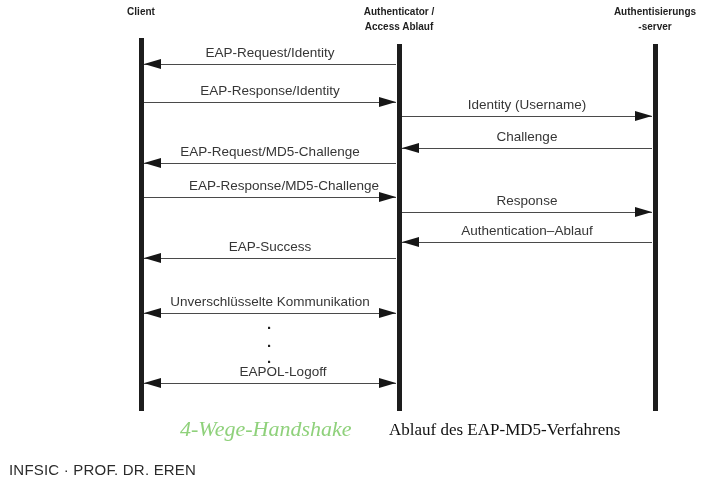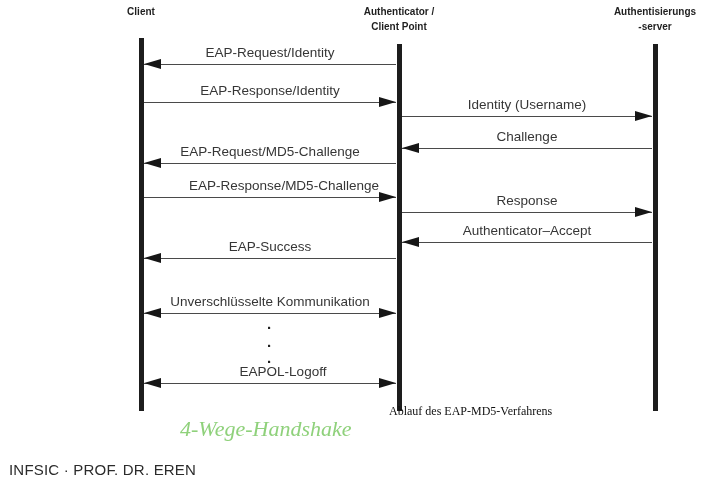--- a/index.html
+++ b/index.html
@@ -64,23 +64,23 @@
     font-family: "Liberation Serif", serif;
     font-style: italic;
     font-size: 22px;
     line-height: 28px;
     color: #8fd17b;
     white-space: nowrap;
   }
   .caption {
     position: absolute;
     left: 389px;
-    top: 404px;
+    top: 420px;
     font-family: "Liberation Serif", serif;
-    font-size: 12px;
+    font-size: 17px;
     color: #101010;
     white-space: nowrap;
   }
   .footer {
     position: absolute;
     left: 9px;
     top: 461px;
     font-size: 15px;
     letter-spacing: 0.2px;
     color: #2b2b2b;
@@ -91,21 +91,21 @@
 <body>
 
 <div class="slide">
   <div class="stage">
       <div class="actor-label" style="left: 46px;">
         <div class="actor-label-line">Client</div>
       </div>
       <div class="lifeline" style="left: 138.5px; top: 38px; height: 373px;"></div>
       <div class="actor-label" style="left: 304px;">
         <div class="actor-label-line">Authenticator /</div>
-        <div class="actor-label-line">Client Point</div>
+        <div class="actor-label-line">Access Ablauf</div>
       </div>
       <div class="lifeline" style="left: 396.5px; top: 44px; height: 367px;"></div>
       <div class="actor-label" style="left: 560px;">
         <div class="actor-label-line">Authentisierungs</div>
         <div class="actor-label-line">-server</div>
       </div>
       <div class="lifeline" style="left: 652.5px; top: 44px; height: 367px;"></div>
       <div class="arrow-line" style="left: 144px; width: 252px; top: 64px;"></div>
       <div class="arrowhead left" style="top: 59px; left: 144px;"></div>
       <div class="msg-label" style="left: 144px; width: 252px; top: 44px;">EAP-Request/Identity</div>
@@ -122,21 +122,21 @@
       <div class="arrowhead left" style="top: 158px; left: 144px;"></div>
       <div class="msg-label" style="left: 144px; width: 252px; top: 143px;">EAP-Request/MD5-Challenge</div>
       <div class="arrow-line" style="left: 144px; width: 252px; top: 197px;"></div>
       <div class="arrowhead right" style="top: 192px; left: 379px;"></div>
       <div class="msg-label" style="left: 144px; width: 280px; top: 177px;">EAP-Response/MD5-Challenge</div>
       <div class="arrow-line" style="left: 402px; width: 250px; top: 212px;"></div>
       <div class="arrowhead right" style="top: 207px; left: 635px;"></div>
       <div class="msg-label" style="left: 402px; width: 250px; top: 192px;">Response</div>
       <div class="arrow-line" style="left: 402px; width: 250px; top: 242px;"></div>
       <div class="arrowhead left" style="top: 237px; left: 402px;"></div>
-      <div class="msg-label" style="left: 402px; width: 250px; top: 222px;">Authenticator–Accept</div>
+      <div class="msg-label" style="left: 402px; width: 250px; top: 222px;">Authentication–Ablauf</div>
       <div class="arrow-line" style="left: 144px; width: 252px; top: 258px;"></div>
       <div class="arrowhead left" style="top: 253px; left: 144px;"></div>
       <div class="msg-label" style="left: 144px; width: 252px; top: 238px;">EAP-Success</div>
       <div class="arrow-line" style="left: 144px; width: 252px; top: 313px;"></div>
       <div class="arrowhead left" style="top: 308px; left: 144px;"></div>
       <div class="arrowhead right" style="top: 308px; left: 379px;"></div>
       <div class="msg-label" style="left: 144px; width: 252px; top: 293px;">Unverschlüsselte Kommunikation</div>
       <div class="arrow-line" style="left: 144px; width: 252px; top: 383px;"></div>
       <div class="arrowhead left" style="top: 378px; left: 144px;"></div>
       <div class="arrowhead right" style="top: 378px; left: 379px;"></div>

